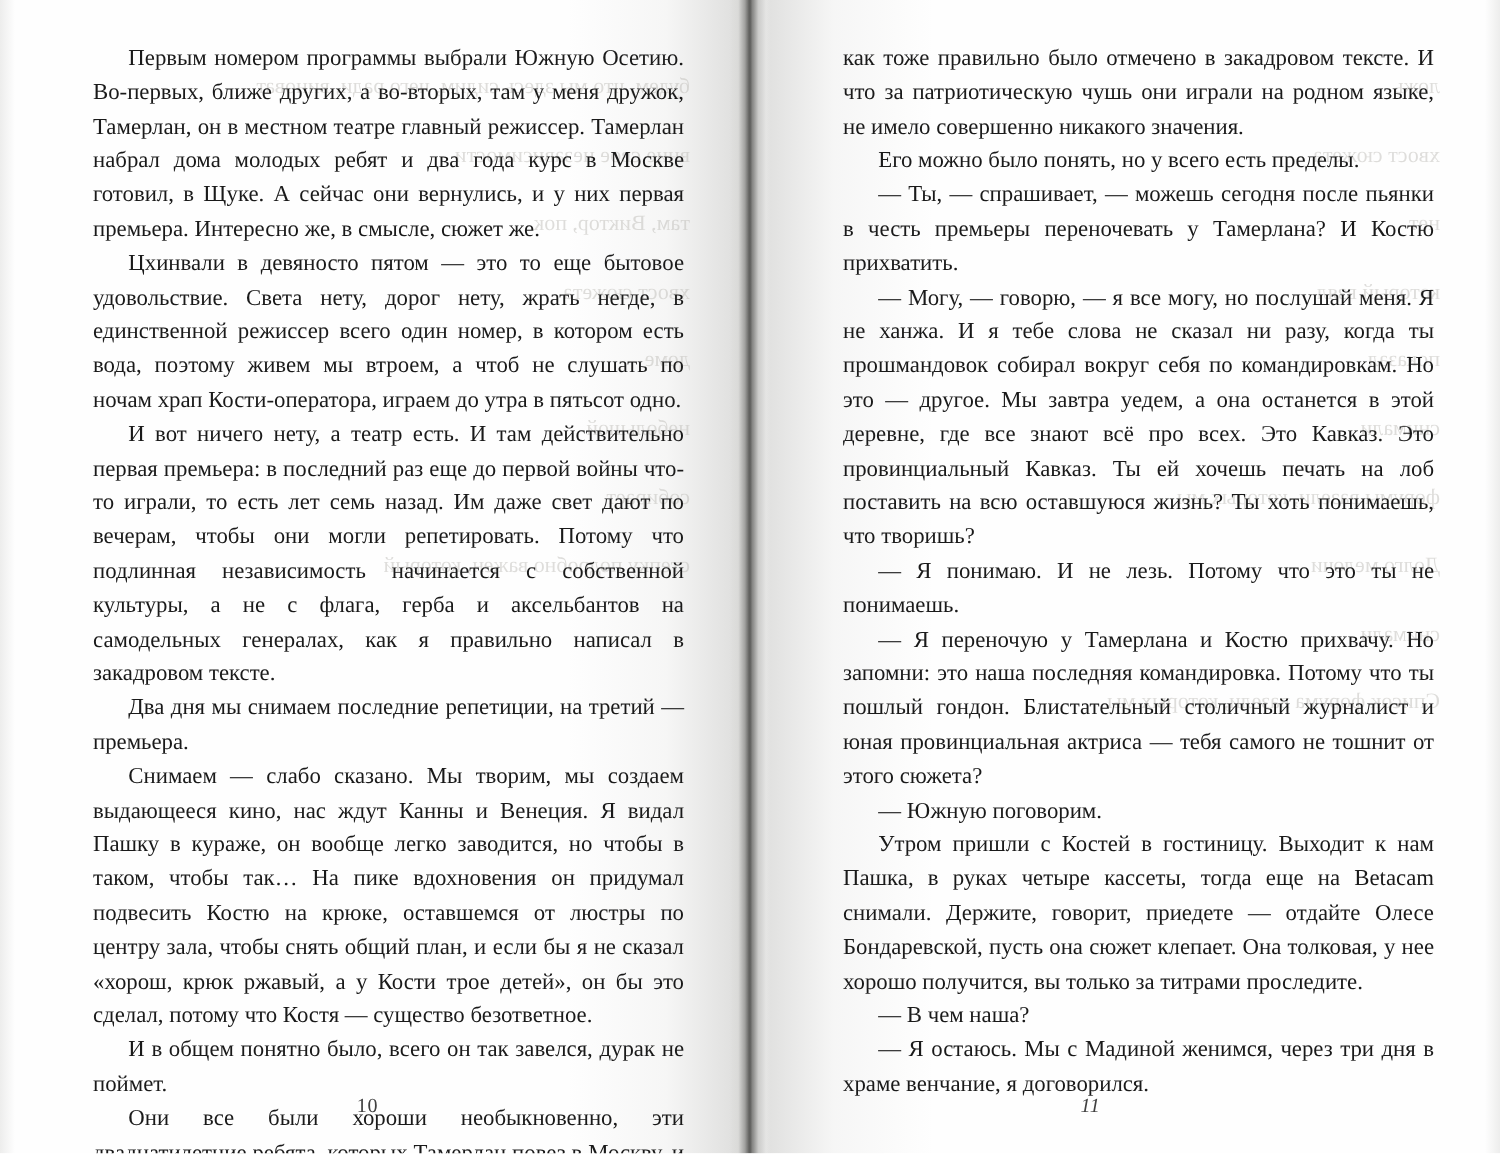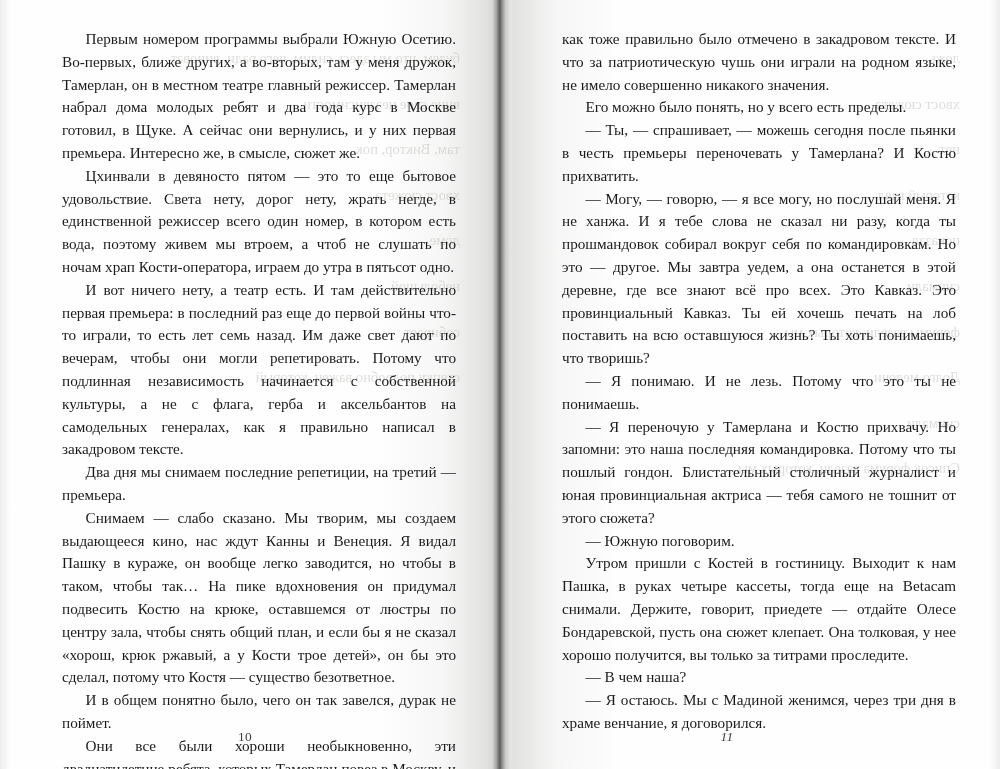--- a/index.html
+++ b/index.html
@@ -158,21 +158,21 @@
 Долго мелочи
 снимали
 Список форума вазели, которых мы</div>
 
   <div class="column left-col">
     <p>Первым номером программы выбрали Южную Осетию. Во-первых, ближе других, а во-вторых, там у меня дружок, Тамерлан, он в местном театре главный режиссер. Тамерлан набрал дома молодых ребят и два года курс в Москве готовил, в Щуке. А сейчас они вернулись, и у них первая премьера. Интересно же, в смысле, сюжет же.</p>
     <p>Цхинвали в девяносто пятом — это то еще бытовое удовольствие. Света нету, дорог нету, жрать негде, в единственной режиссер всего один номер, в котором есть вода, поэтому живем мы втроем, а чтоб не слушать по ночам храп Кости-оператора, играем до утра в пятьсот одно.</p>
     <p>И вот ничего нету, а театр есть. И там действительно первая премьера: в последний раз еще до первой войны что-то играли, то есть лет семь назад. Им даже свет дают по вечерам, чтобы они могли репетировать. Потому что подлинная независимость начинается с собственной культуры, а не с флага, герба и аксельбантов на самодельных генералах, как я правильно написал в закадровом тексте.</p>
     <p>Два дня мы снимаем последние репетиции, на третий — премьера.</p>
     <p>Снимаем — слабо сказано. Мы творим, мы создаем выдающееся кино, нас ждут Канны и Венеция. Я видал Пашку в кураже, он вообще легко заводится, но чтобы в таком, чтобы так… На пике вдохновения он придумал подвесить Костю на крюке, оставшемся от люстры по центру зала, чтобы снять общий план, и если бы я не сказал «хорош, крюк ржавый, а у Кости трое детей», он бы это сделал, потому что Костя — существо безответное.</p>
-    <p>И в общем понятно было, чего он так завелся, дурак не поймет.</p>
+    <p>И в общем понятно было, всего он так завелся, дурак не поймет.</p>
     <p>Они все были хороши необыкновенно, эти двадцатилетние ребята, которых Тамерлан повез в Москву, и они потом не стали за нее цепляться, а вернулись домой, потому что родина начинается там, где кончаются деньги,</p>
   </div>
 
   <div class="column right-col">
     <p class="noindent">как тоже правильно было отмечено в закадровом тексте. И что за патриотическую чушь они играли на родном языке, не имело совершенно никакого значения.</p>
     <p>Его можно было понять, но у всего есть пределы.</p>
     <p>— Ты, — спрашивает, — можешь сегодня после пьянки в честь премьеры переночевать у Тамерлана? И Костю прихватить.</p>
     <p>— Могу, — говорю, — я все могу, но послушай меня. Я не ханжа. И я тебе слова не сказал ни разу, когда ты прошмандовок собирал вокруг себя по командировкам. Но это — другое. Мы завтра уедем, а она останется в этой деревне, где все знают всё про всех. Это Кавказ. Это провинциальный Кавказ. Ты ей хочешь печать на лоб поставить на всю оставшуюся жизнь? Ты хоть понимаешь, что творишь?</p>
     <p>— Я понимаю. И не лезь. Потому что это ты не понимаешь.</p>
     <p>— Я переночую у Тамерлана и Костю прихвачу. Но запомни: это наша последняя командировка. Потому что ты пошлый гондон. Блистательный столичный журналист и юная провинциальная актриса — тебя самого не тошнит от этого сюжета?</p>

